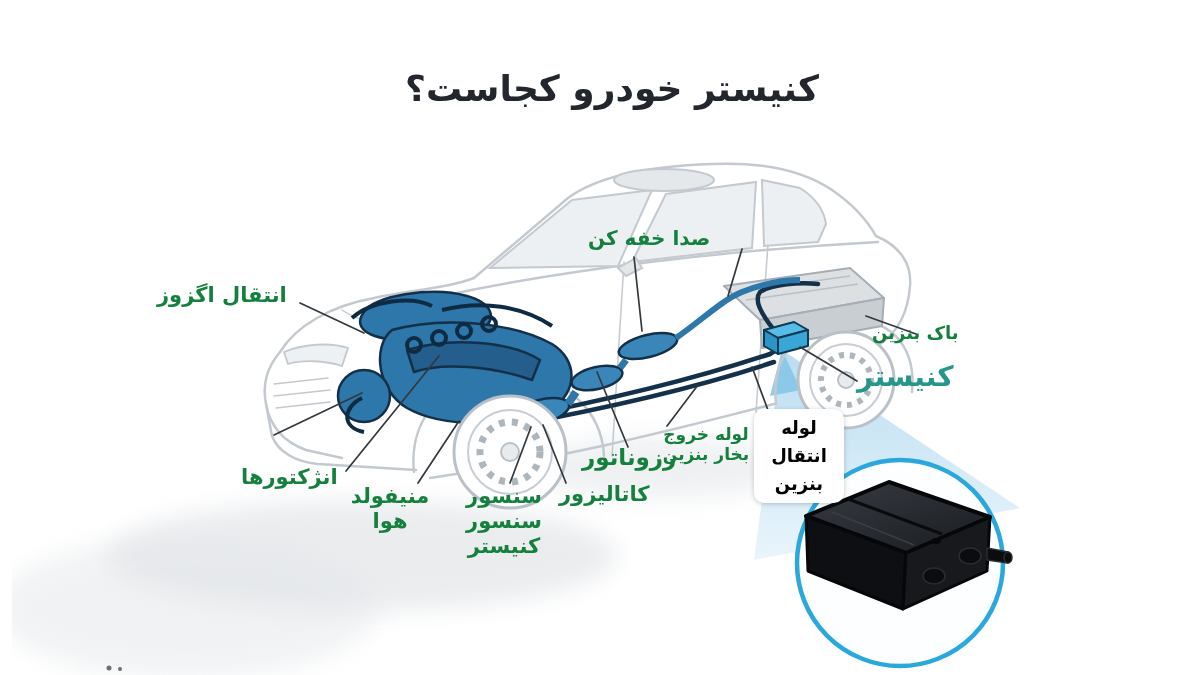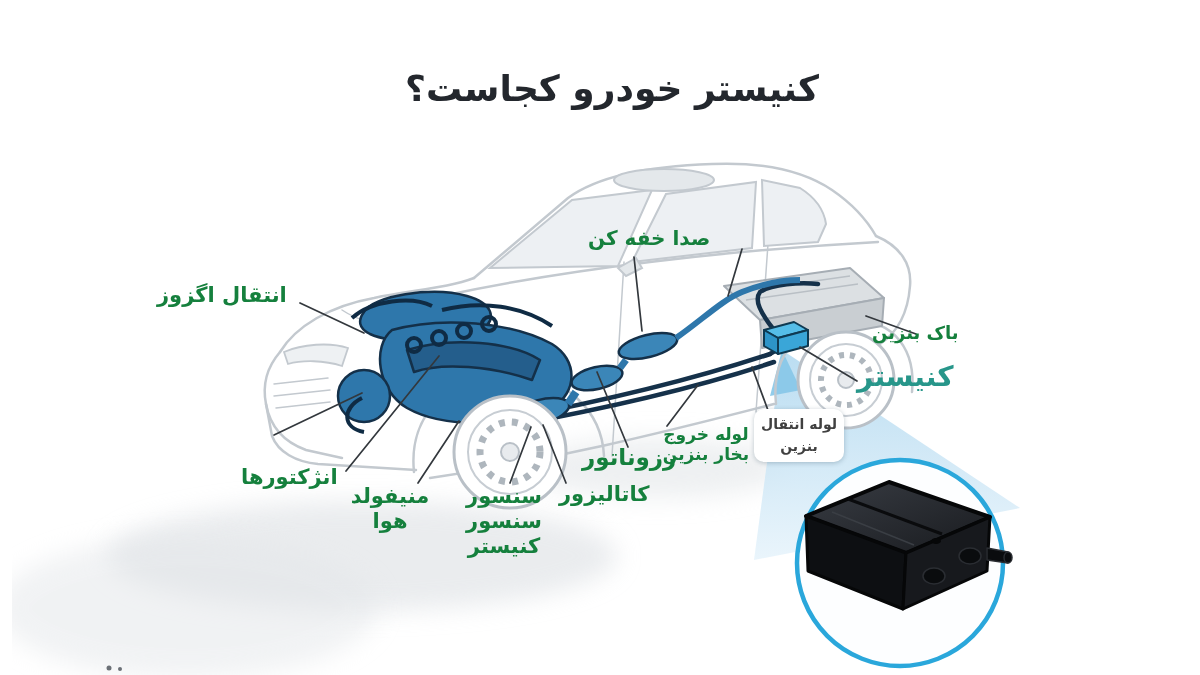--- a/index.html
+++ b/index.html
@@ -25,21 +25,21 @@
   .lbl-upper-o2{left:83px;top:428px;}
   .lbl-injectors{left:229px;top:465px;text-align:right;}
   .lbl-air-manifold{left:334px;top:484px;width:88px;}
   .lbl-lower-o2{left:441px;top:484px;width:102px;}
   .lbl-catalyst{left:547px;top:482px;}
   .lbl-resonator{left:570px;top:444px;font-size:23px;font-weight:800;}
   .lbl-vapor{left:648px;top:424px;width:92px;font-size:17px;font-weight:700;}
   .transfer-box{
     position:absolute;left:742px;top:409px;width:82px;padding:5px 4px;
     background:#ffffff;border-radius:10px;box-shadow:0 1px 5px rgba(30,60,80,.28);
-    direction:rtl;text-align:center;font-size:14px;font-weight:600;color:#404040;line-height:1.55;
+    direction:rtl;text-align:center;font-size:18px;font-weight:600;color:#000000;line-height:1.55;
   }
   .inset-ring{stroke:var(--inset-ring,#2aa7db);}
 </style>
 </head>
 <body>
 
 <div class="stage">
 
   <svg width="1200" height="675" viewBox="0 0 1200 675">
     <defs>

